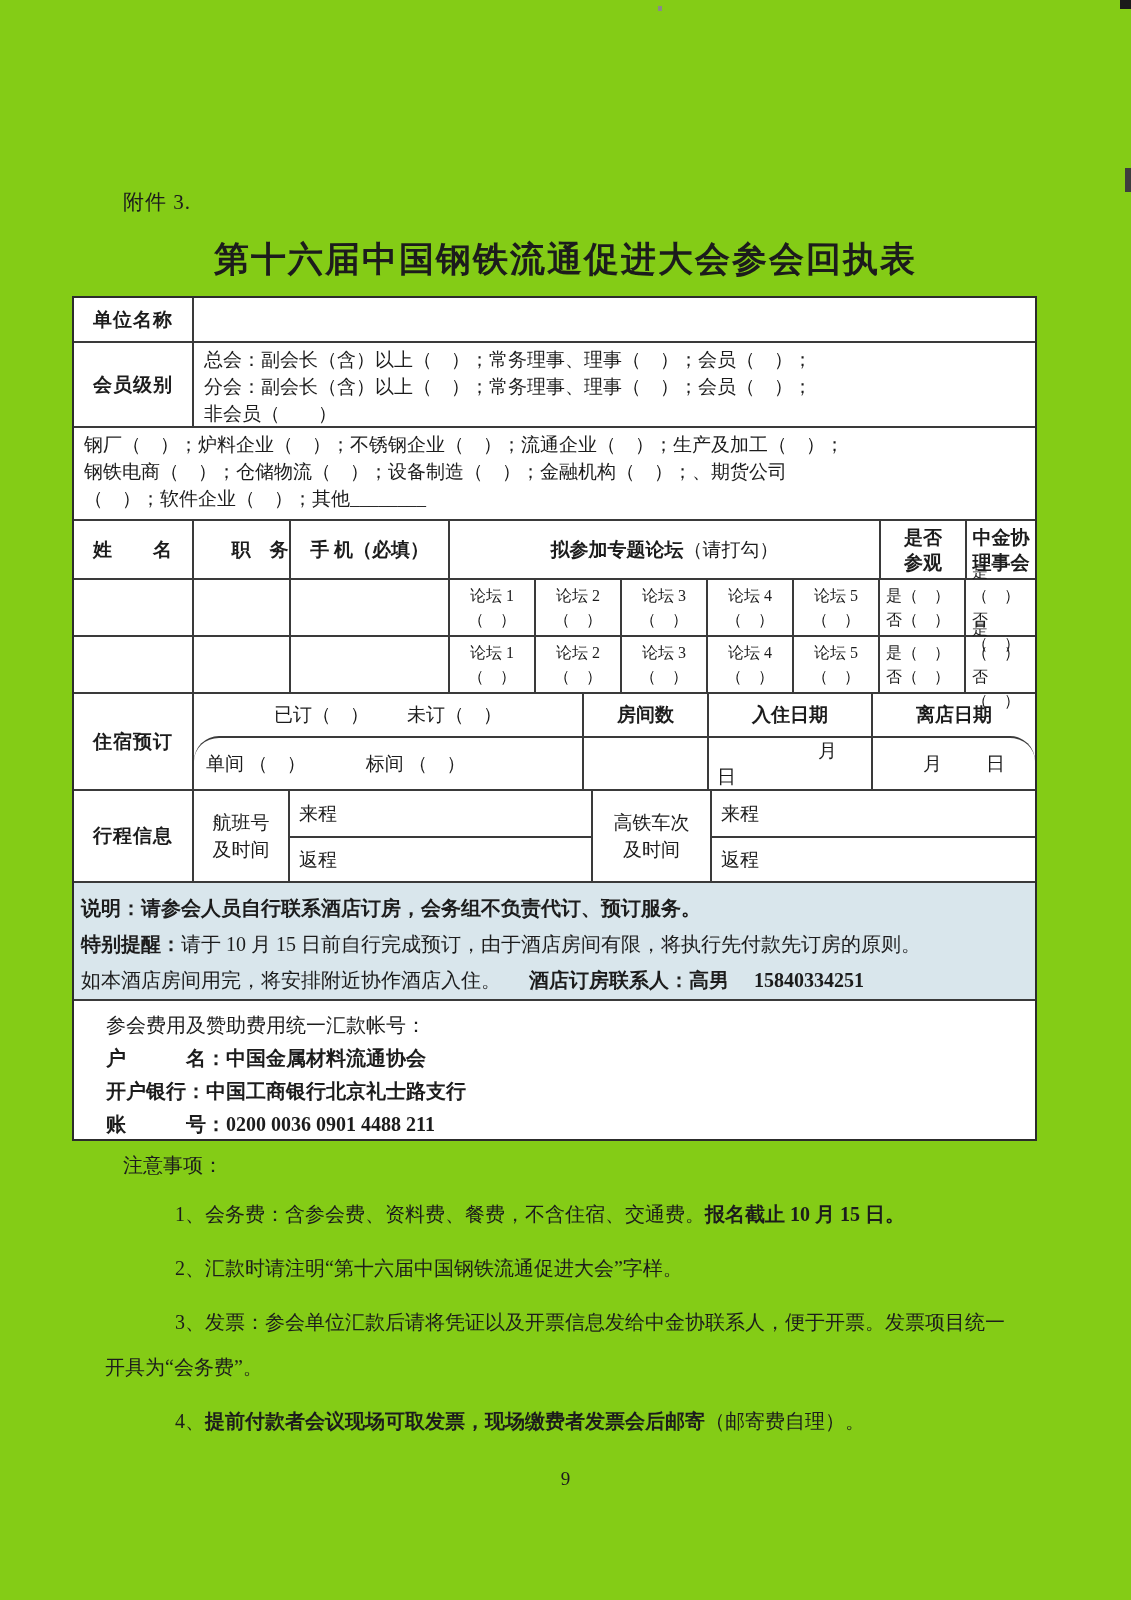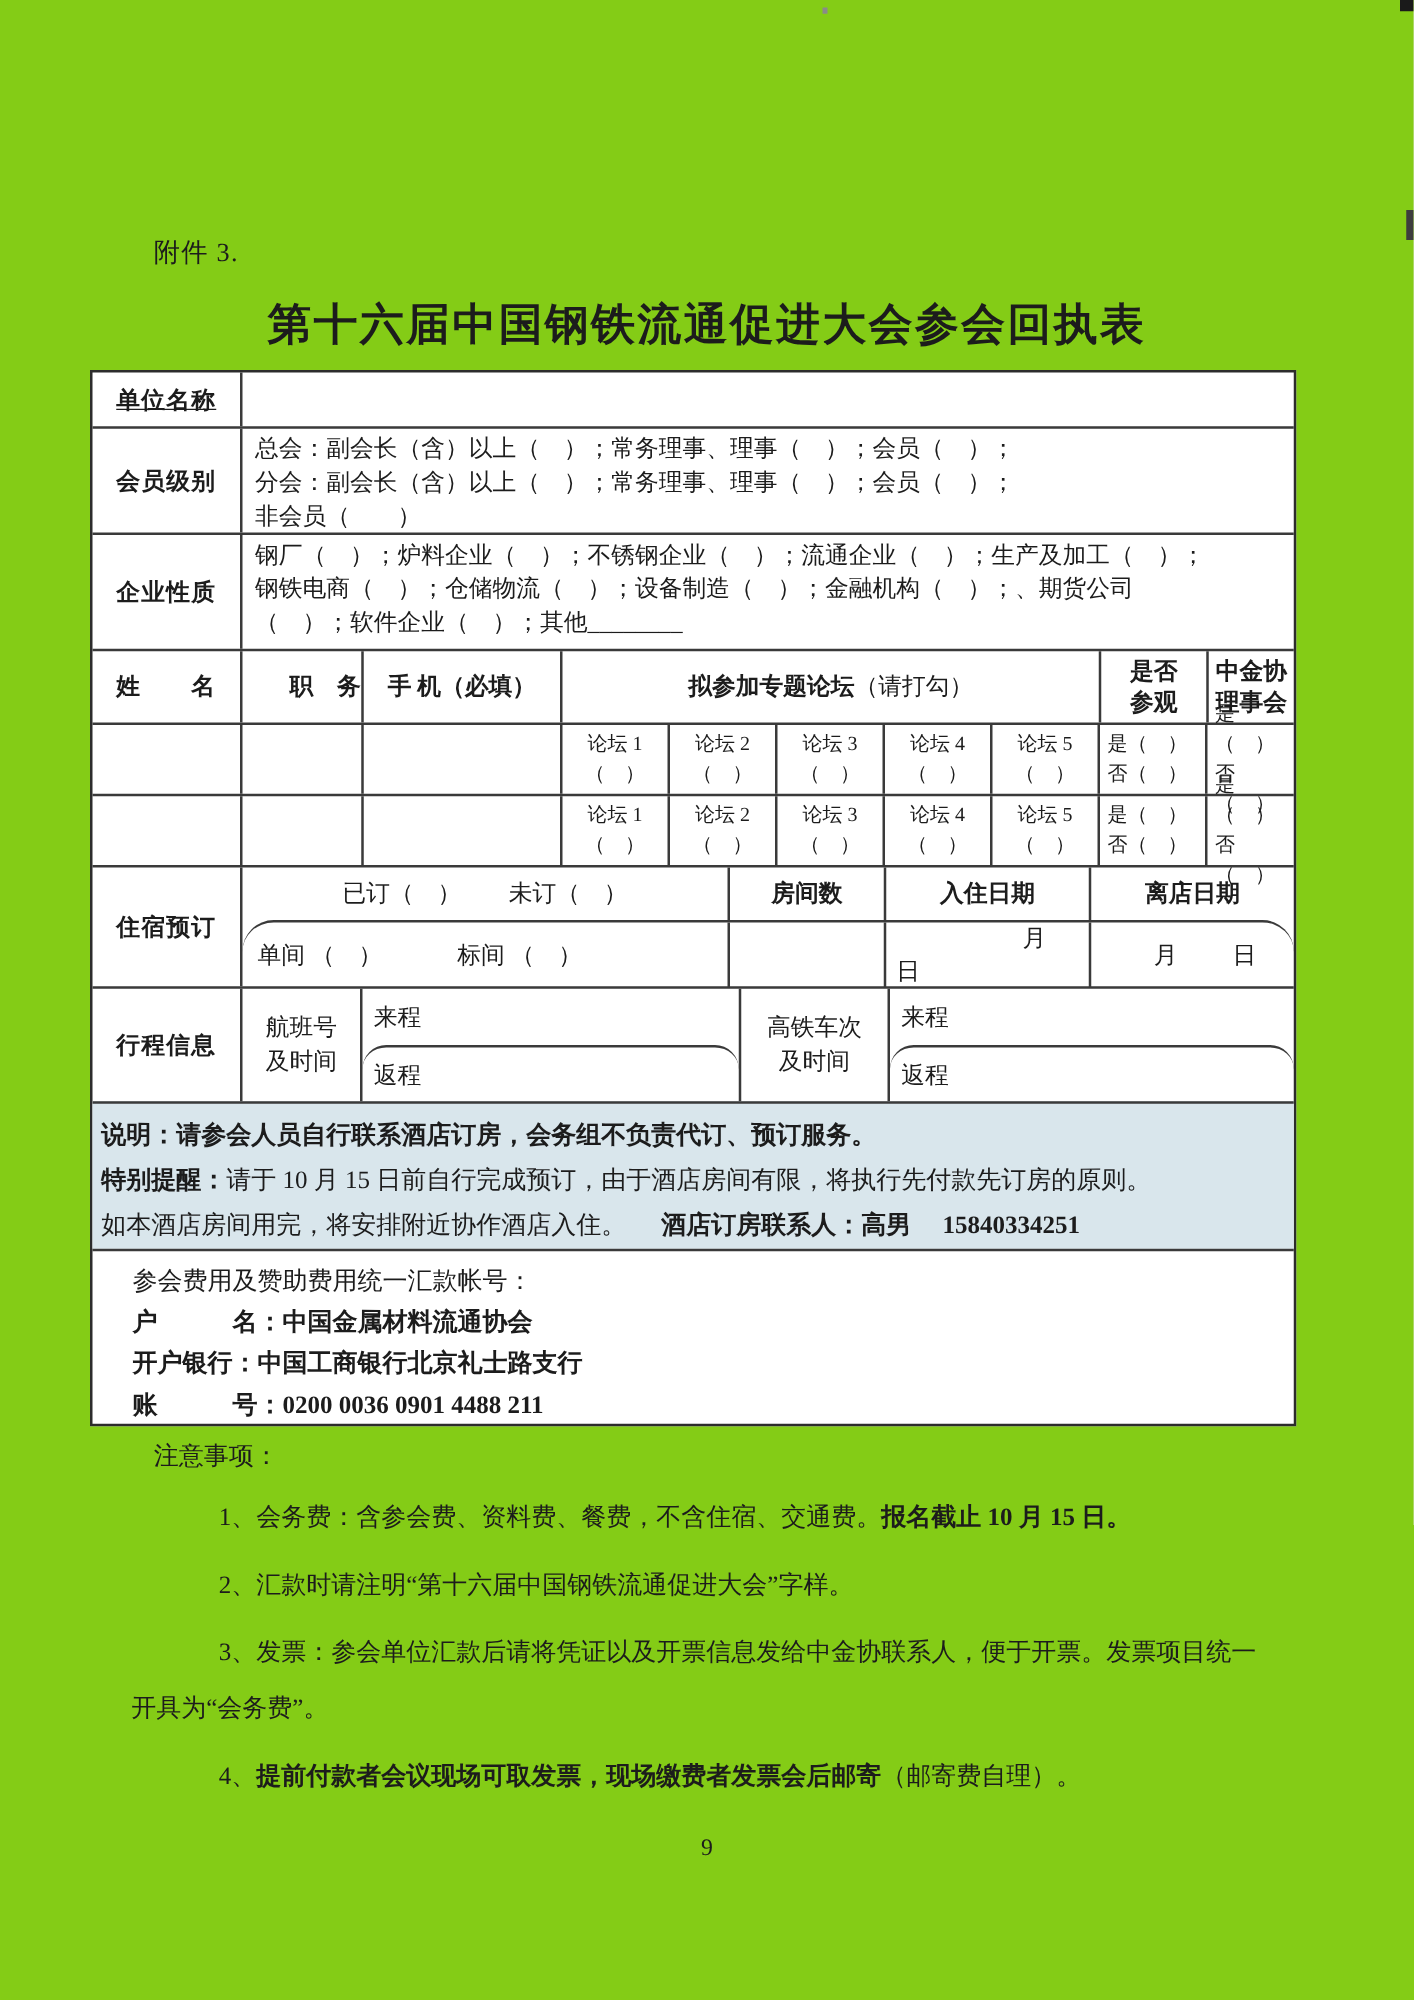--- a/index.html
+++ b/index.html
@@ -22,21 +22,21 @@
   }
   .trow { display:flex; box-sizing:border-box; }
   .trow + .trow { border-top:2px solid #3a3a3a; }
   .cell { box-sizing:border-box; min-width:0; }
   .cell + .cell { border-left:2px solid #3a3a3a; }
   .label-cell {
     width:118px; flex:0 0 118px; display:flex; align-items:center; justify-content:center;
     font-weight:bold; font-size:19px; letter-spacing:1px; text-align:center;
   }
   .fill { flex:1 1 auto; }
-  .row-unit { height:43px;text-decoration:underline; }
+  .row-unit { height:43px; }
   .row-member { height:85px; }
   .row-enterprise { height:93px; }
   .multiline { padding:3px 6px 0 10px; font-size:19px; line-height:27px; }
   .row-athdr { height:59px; }
   .hdr-cell { display:flex; flex-direction:column; align-items:center; justify-content:center;
               font-weight:bold; font-size:19px; text-align:center; line-height:25px; }
   .w-job { flex:0 0 97px;padding-left:37px; }
   .w-mobile { flex:0 0 159px; }
   .w-forumhdr { flex:0 0 431px; flex-direction:row; }
   .w-visit { flex:0 0 86px; }
@@ -68,21 +68,21 @@
   .h-checkin-val .month { align-self:flex-end; margin-right:34px; }
   .h-checkin-val .day { align-self:flex-start; margin-left:8px; }
   .h-checkout-val { display:flex; align-items:center; justify-content:flex-end;
                     padding-right:28px; font-size:19px; letter-spacing:2px; }
   .row-itin { height:92px; }
   .i-flight { flex:0 0 96px; display:flex; flex-direction:column; align-items:center;
               justify-content:center; font-size:19px; line-height:27px; }
   .i-stack { flex:0 0 303px; display:flex; flex-direction:column; }
   .i-stack2 { flex:1 1 auto; display:flex; flex-direction:column; }
   .i-half { flex:1 1 50%; display:flex; align-items:center; padding-left:9px; font-size:19px; box-sizing:border-box; }
-  .i-half + .i-half { border-top:2px solid #3a3a3a;border-radius:19px; }
+  .i-half + .i-half { border-top:2px solid #3a3a3a; }
   .i-rail { flex:0 0 119px; display:flex; flex-direction:column; align-items:center;
             justify-content:center; font-size:19px; line-height:27px; }
   
   .row-notice { height:118px; display:block; padding:7px 10px 0 7px; box-sizing:border-box;
                 font-size:20px; line-height:36px; }
   .notice-contact { margin-left:28px; }
   .row-bank { height:140px; display:block; padding:8px 10px 0 32px; box-sizing:border-box;
               font-size:20px; line-height:33px; }
   
   .notes { position:absolute; left:105px; top:1146px; width:900px; font-size:20px; }
@@ -117,21 +117,20 @@
     <div class="trow row-member">
       <div class="cell label-cell">会员级别</div>
       <div class="cell fill multiline">
         <div>总会：副会长（含）以上（　）；常务理事、理事（　）；会员（　）；</div>
         <div>分会：副会长（含）以上（　）；常务理事、理事（　）；会员（　）；</div>
         <div>非会员（　　）</div>
       </div>
     </div>
 
     <div class="trow row-enterprise">
-      <div class="cell label-cell">企业性质</div>
       <div class="cell fill multiline">
         <div>钢厂（　）；炉料企业（　）；不锈钢企业（　）；流通企业（　）；生产及加工（　）；</div>
         <div>钢铁电商（　）；仓储物流（　）；设备制造（　）；金融机构（　）；、期货公司</div>
         <div>（　）；软件企业（　）；其他________</div>
       </div>
     </div>
 
     <div class="trow row-athdr">
       <div class="cell hdr-cell label-cell">姓　　名</div>
       <div class="cell hdr-cell w-job">职　务</div>

